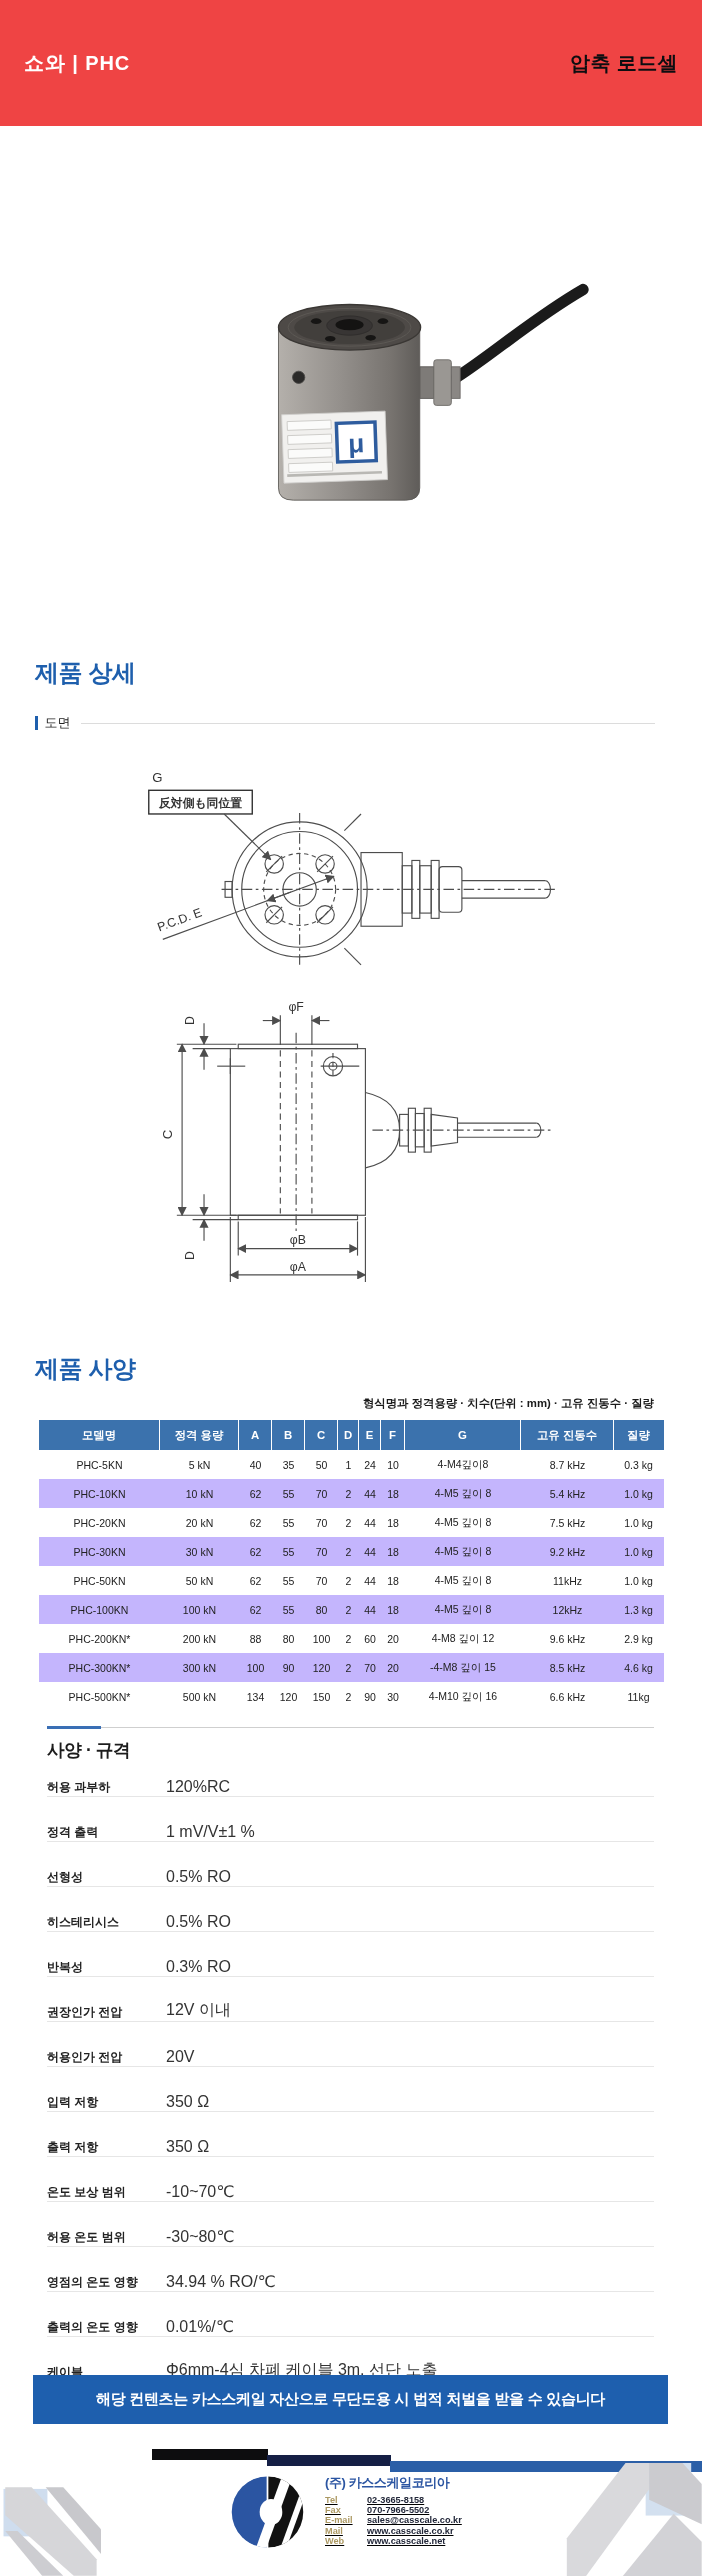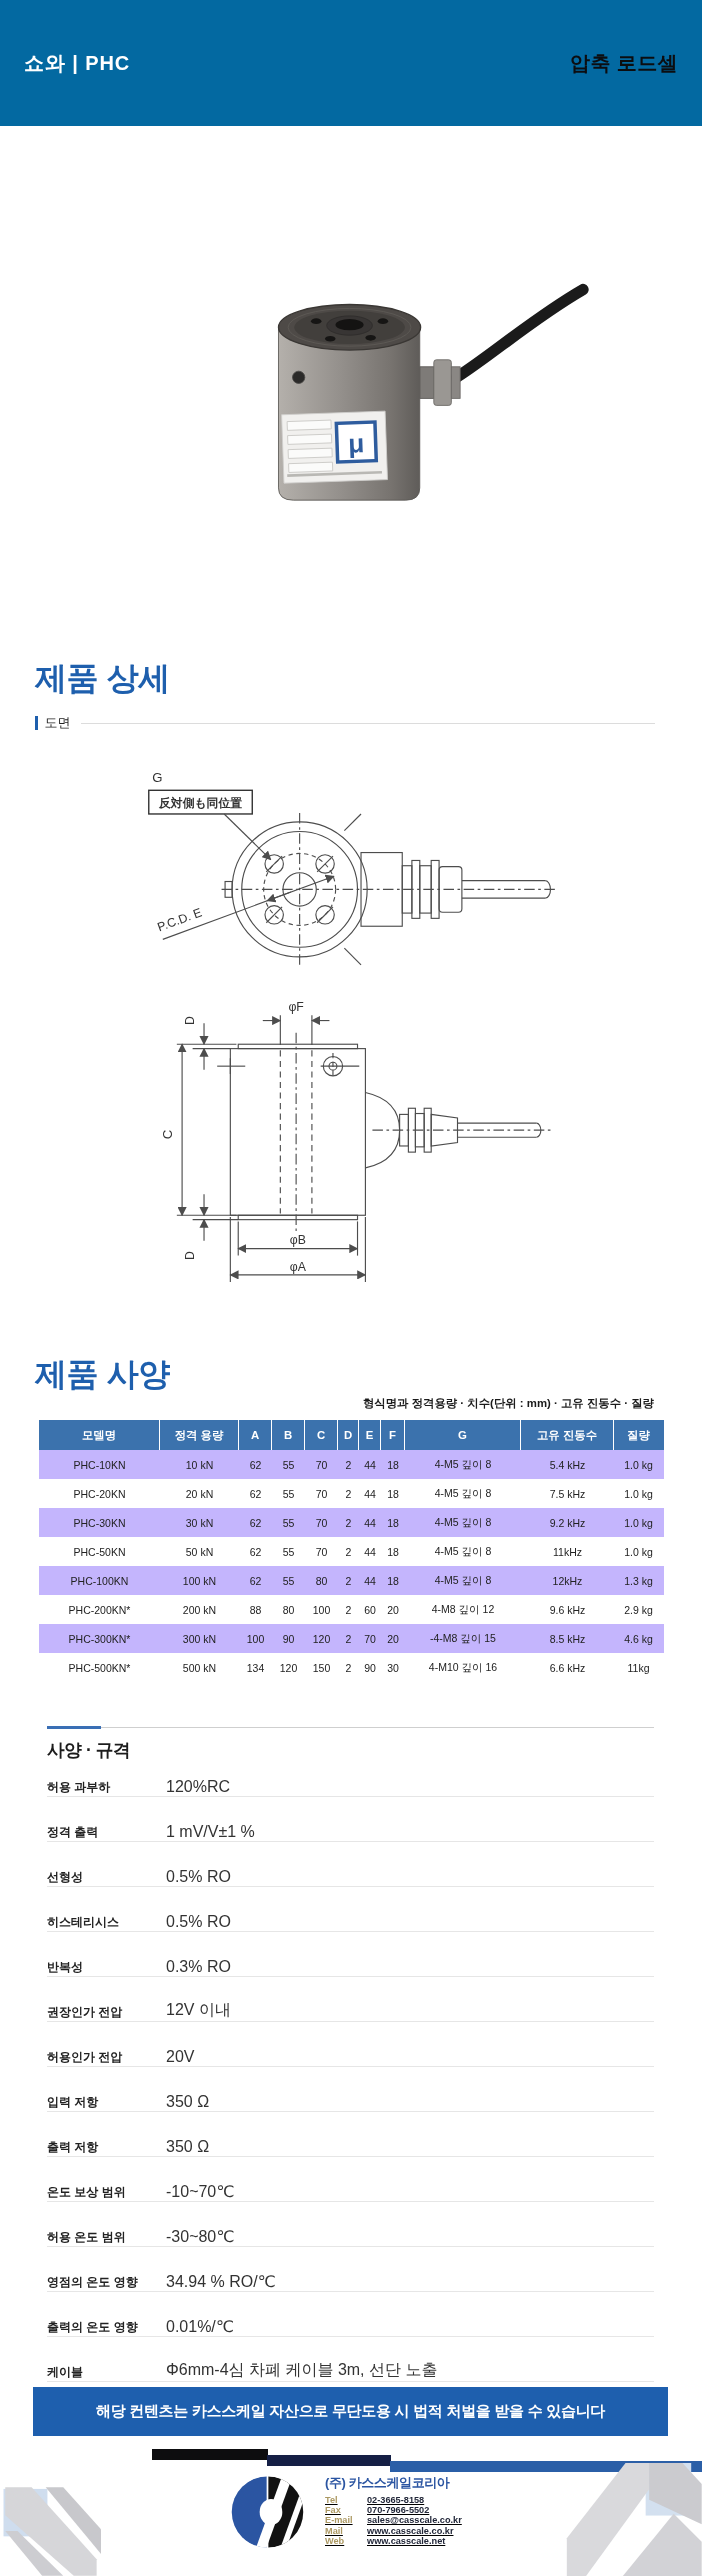--- a/index.html
+++ b/index.html
@@ -1,26 +1,26 @@
 <!DOCTYPE html>
 <html style="font-size:14px"><head>
 <meta charset="utf-8">
 <style>
   html,body{margin:0;padding:0;}
   body{width:702px;height:2576px;position:relative;background:#fff;overflow:hidden;
        font-family:"Liberation Sans","DejaVu Sans",sans-serif;}
   .abs{position:absolute;}
 
   
-  .header{left:0;top:0;width:702px;height:126px;background:#0369a1;display:flex;
+  .header{left:0;top:0;width:702px;height:126px;background:#ef4444;display:flex;
           align-items:center;justify-content:space-between;padding:0 24px;box-sizing:border-box;}
   .brand{color:#ffffff;font-size:20px;font-weight:700;letter-spacing:0.9px;}
   .prodname{color:#0c0d10;font-size:20px;font-weight:700;letter-spacing:0.4px;}
 
-  .section-title{color:#1e5fad;font-size:32px;font-weight:700;letter-spacing:-0.4px;}
+  .section-title{color:#1e5fad;font-size:24px;font-weight:700;letter-spacing:-0.4px;}
 
   .sub-row{display:flex;align-items:center;width:620px;}
   .bluebar{width:2.6px;height:14px;background:#1e5fad;margin-right:7px;}
   .sub-label{font-size:13px;color:#222;font-weight:500;}
   .sub-line{flex:1;height:0.9px;background:#dcdcdc;margin-left:10.5px;}
 
   .spec-note{font-size:11.4px;font-weight:700;color:#1b1b1b;}
 
   
   .spec-table{width:625px;}
@@ -41,21 +41,21 @@
   .divider .blue{position:absolute;left:0;top:0;width:54px;height:2.6px;background:#3a6fb5;}
 
   .spec2-title{font-size:17.6px;font-weight:700;color:#1c1c1c;letter-spacing:-0.4px;}
 
   .spec-list{width:607px;}
   .spec-row{display:flex;align-items:flex-end;height:44px;border-bottom:0.9px solid #e6e6e6;}
   .spec-label{width:119px;font-size:12px;font-weight:700;color:#222;flex:none;}
   .spec-value{font-size:16px;color:#333;}
 
   .notice{left:33px;top:2375px;width:635px;height:49px;background:#1e5fae;color:#fff;
-          font-weight:700;font-size:15px;display:flex;align-items:center;justify-content:center;letter-spacing:-0.3px;margin-top:12px;}
+          font-weight:700;font-size:15px;display:flex;align-items:center;justify-content:center;letter-spacing:-0.3px;}
 
   .bar-black{background:#0d0d0f;}
   .bar-navy{background:#151f45;}
   .bar-blue{background:#2b5fa7;}
 
   .company{color:#2b55a2;font-size:13px;font-weight:700;letter-spacing:-0.4px;}
   .contacts{display:flex;flex-direction:column;text-decoration:underline;}
   .contact-row{display:flex;font-size:9.2px;line-height:10.2px;}
   .contact-label{width:42px;color:#ac9963;font-weight:700;flex:none;}
   .contact-value{color:#23283a;font-weight:700;}
@@ -236,20 +236,33 @@
       <div class="th c3">B</div>
       <div class="th c4">C</div>
       <div class="th c5">D</div>
       <div class="th c6">E</div>
       <div class="th c7">F</div>
       <div class="th c8">G</div>
       <div class="th c9">고유 진동수</div>
       <div class="th c10">질량</div>
     </div>
   <div>
+      <div class="tr odd">
+        <div class="td c0">PHC-5KN</div>
+        <div class="td c1">5 kN</div>
+        <div class="td c2">40</div>
+        <div class="td c3">35</div>
+        <div class="td c4">50</div>
+        <div class="td c5">1</div>
+        <div class="td c6">24</div>
+        <div class="td c7">10</div>
+        <div class="td c8">4-M4깊이8</div>
+        <div class="td c9">8.7 kHz</div>
+        <div class="td c10">0.3 kg</div>
+      </div>
       <div class="tr even">
         <div class="td c0">PHC-10KN</div>
         <div class="td c1">10 kN</div>
         <div class="td c2">62</div>
         <div class="td c3">55</div>
         <div class="td c4">70</div>
         <div class="td c5">2</div>
         <div class="td c6">44</div>
         <div class="td c7">18</div>
         <div class="td c8">4-M5 깊이 8</div>

